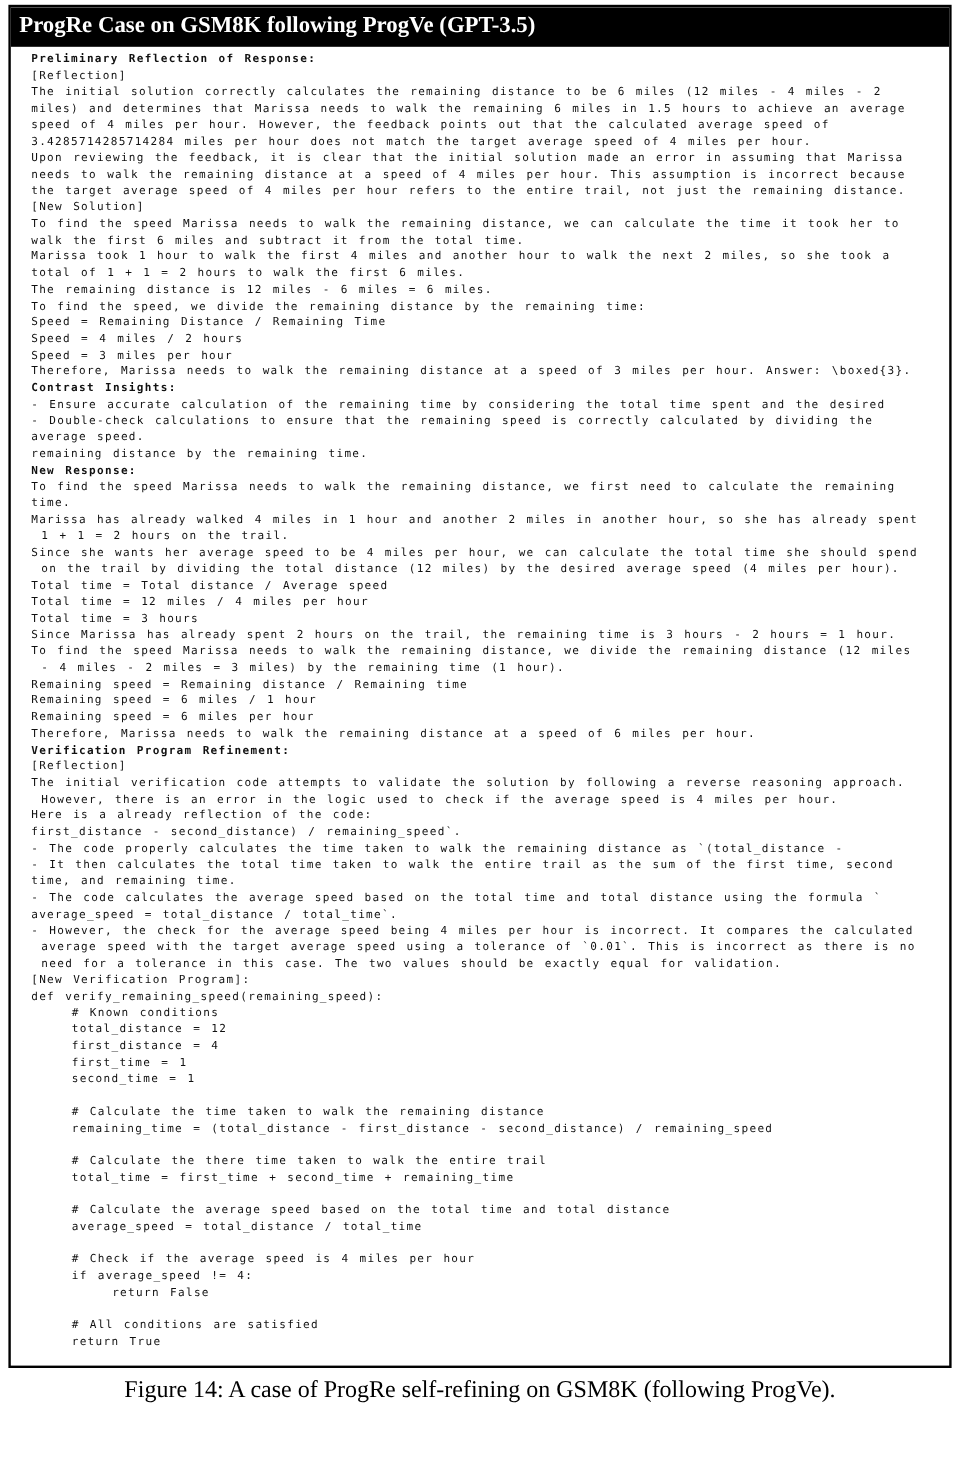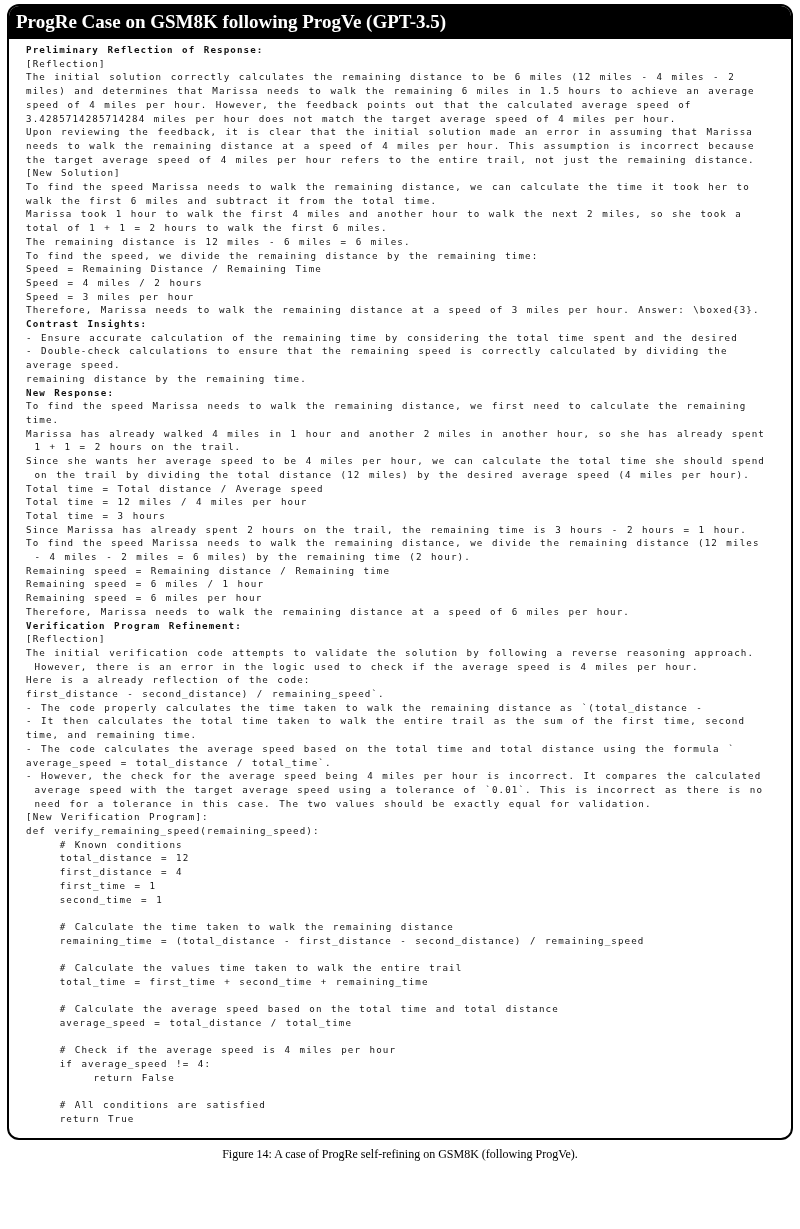--- a/index.html
+++ b/index.html
@@ -12,21 +12,21 @@
   .page {
     width: 800px;
     height: 1229px;
     background: #ffffff;
     box-sizing: border-box;
     overflow: hidden;
   }
   .figure-box {
     margin: 4px 7px 0 7px;
     border: 2.5px solid #000000;
-    border-radius: 12px;
+    border-radius: 0;
     background: #ffffff;
     overflow: hidden;
   }
   .title-bar {
     background: #000000;
     color: #ffffff;
     font-family: "Liberation Serif", serif;
     font-weight: bold;
     font-size: 19px;
     line-height: 24px;
@@ -48,21 +48,21 @@
     white-space: pre;
     min-height: 13.7px;
   }
   .text-line {
     white-space: pre;
     min-height: 13.7px;
   }
   .figure-caption {
     text-align: center;
     font-family: "Liberation Serif", serif;
-    font-size: 12px;
+    font-size: 20px;
     color: #000000;
     margin-top: 7px;
   }
 </style>
 </head>
 <body>
 
 <div class="page">
   <div class="figure-box" style="border-color: rgb(0, 0, 0); background: rgb(255, 255, 255);">
     <div class="title-bar" style="background: rgb(0, 0, 0); color: rgb(255, 255, 255);">
@@ -104,21 +104,21 @@
           <div class="text-line">time.</div>
           <div class="text-line">Marissa has already walked 4 miles in 1 hour and another 2 miles in another hour, so she has already spent</div>
           <div class="text-line"> 1 + 1 = 2 hours on the trail.</div>
           <div class="text-line">Since she wants her average speed to be 4 miles per hour, we can calculate the total time she should spend</div>
           <div class="text-line"> on the trail by dividing the total distance (12 miles) by the desired average speed (4 miles per hour).</div>
           <div class="text-line">Total time = Total distance / Average speed</div>
           <div class="text-line">Total time = 12 miles / 4 miles per hour</div>
           <div class="text-line">Total time = 3 hours</div>
           <div class="text-line">Since Marissa has already spent 2 hours on the trail, the remaining time is 3 hours - 2 hours = 1 hour.</div>
           <div class="text-line">To find the speed Marissa needs to walk the remaining distance, we divide the remaining distance (12 miles</div>
-          <div class="text-line"> - 4 miles - 2 miles = 6 miles) by the remaining time (2 hour).</div>
+          <div class="text-line"> - 4 miles - 2 miles = 3 miles) by the remaining time (1 hour).</div>
           <div class="text-line">Remaining speed = Remaining distance / Remaining time</div>
           <div class="text-line">Remaining speed = 6 miles / 1 hour</div>
           <div class="text-line">Remaining speed = 6 miles per hour</div>
           <div class="text-line">Therefore, Marissa needs to walk the remaining distance at a speed of 6 miles per hour.</div>
         </div>
         <div class="section">
           <div class="section-heading">Verification Program Refinement:</div>
           <div class="text-line">[Reflection]</div>
           <div class="text-line">The initial verification code attempts to validate the solution by following a reverse reasoning approach.</div>
           <div class="text-line"> However, there is an error in the logic used to check if the average speed is 4 miles per hour.</div>
@@ -136,21 +136,21 @@
           <div class="text-line">def verify_remaining_speed(remaining_speed):</div>
           <div class="text-line">    # Known conditions</div>
           <div class="text-line">    total_distance = 12</div>
           <div class="text-line">    first_distance = 4</div>
           <div class="text-line">    first_time = 1</div>
           <div class="text-line">    second_time = 1</div>
           <div class="text-line">&nbsp;</div>
           <div class="text-line">    # Calculate the time taken to walk the remaining distance</div>
           <div class="text-line">    remaining_time = (total_distance - first_distance - second_distance) / remaining_speed</div>
           <div class="text-line">&nbsp;</div>
-          <div class="text-line">    # Calculate the values time taken to walk the entire trail</div>
+          <div class="text-line">    # Calculate the there time taken to walk the entire trail</div>
           <div class="text-line">    total_time = first_time + second_time + remaining_time</div>
           <div class="text-line">&nbsp;</div>
           <div class="text-line">    # Calculate the average speed based on the total time and total distance</div>
           <div class="text-line">    average_speed = total_distance / total_time</div>
           <div class="text-line">&nbsp;</div>
           <div class="text-line">    # Check if the average speed is 4 miles per hour</div>
           <div class="text-line">    if average_speed != 4:</div>
           <div class="text-line">        return False</div>
           <div class="text-line">&nbsp;</div>
           <div class="text-line">    # All conditions are satisfied</div>

